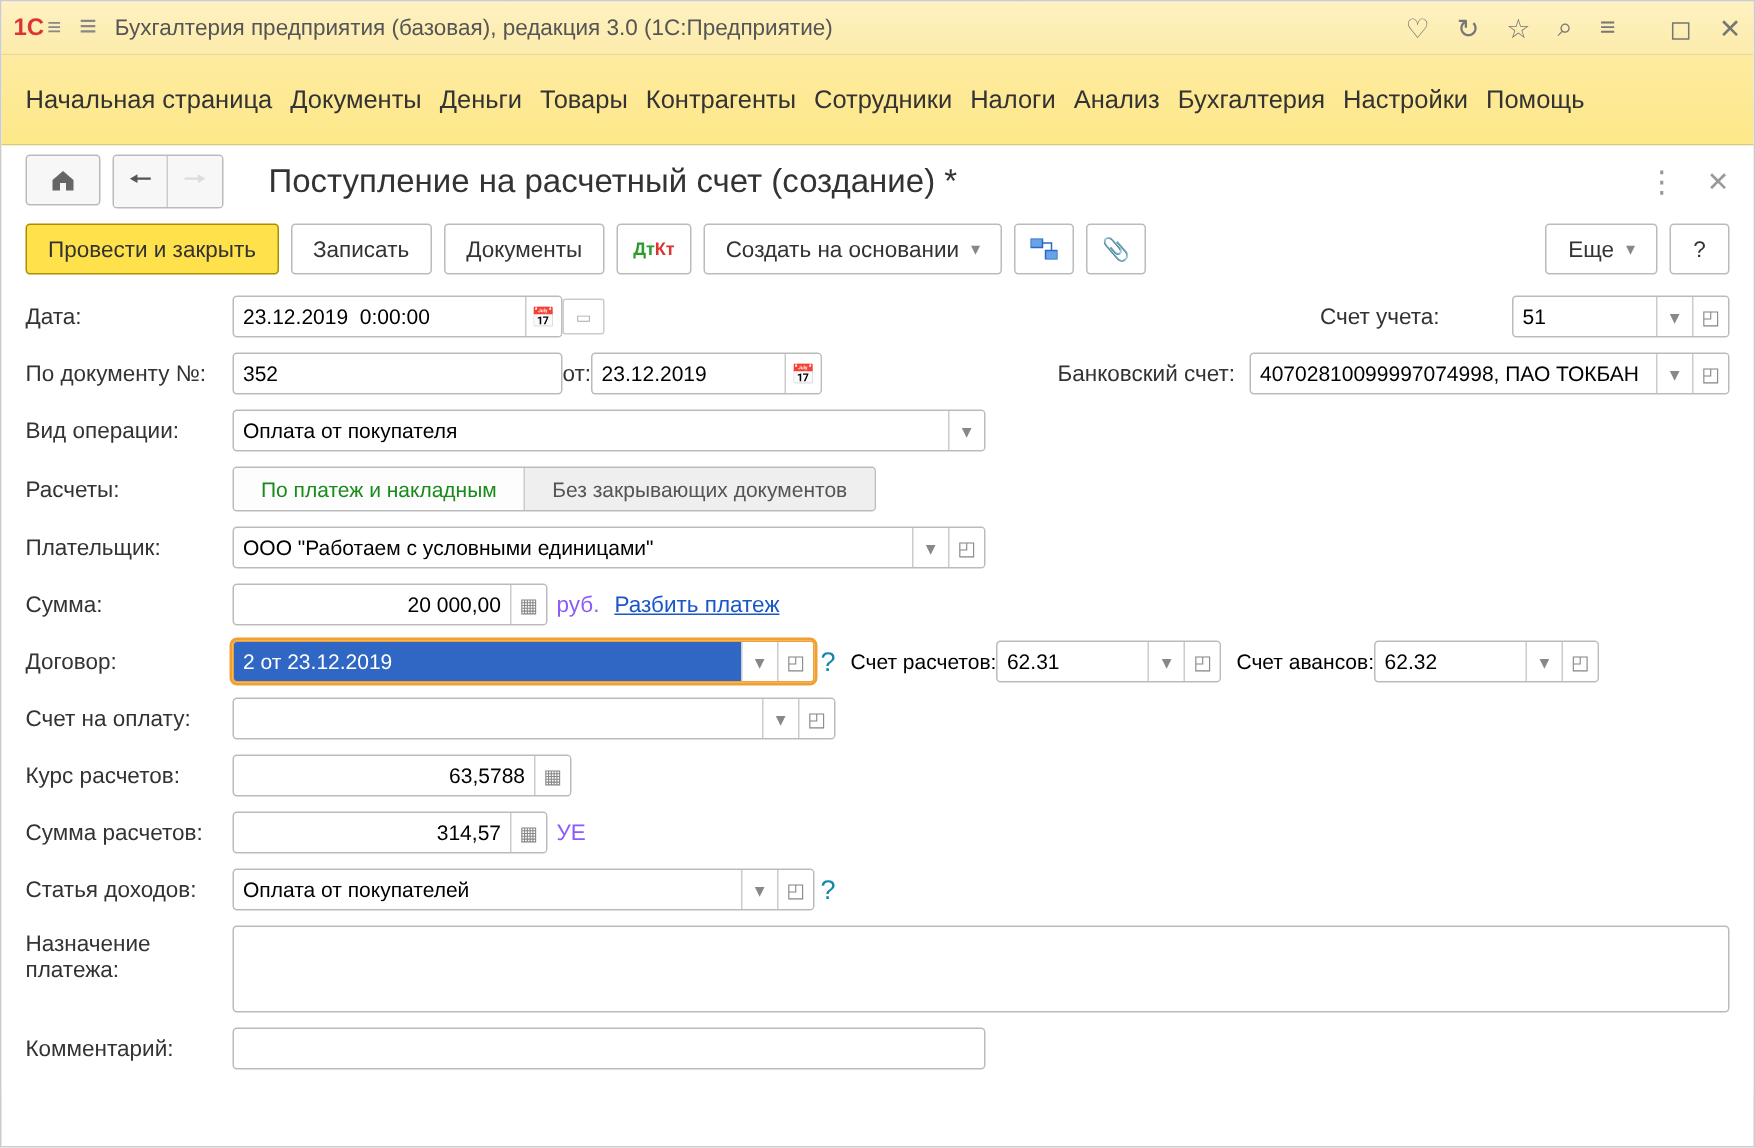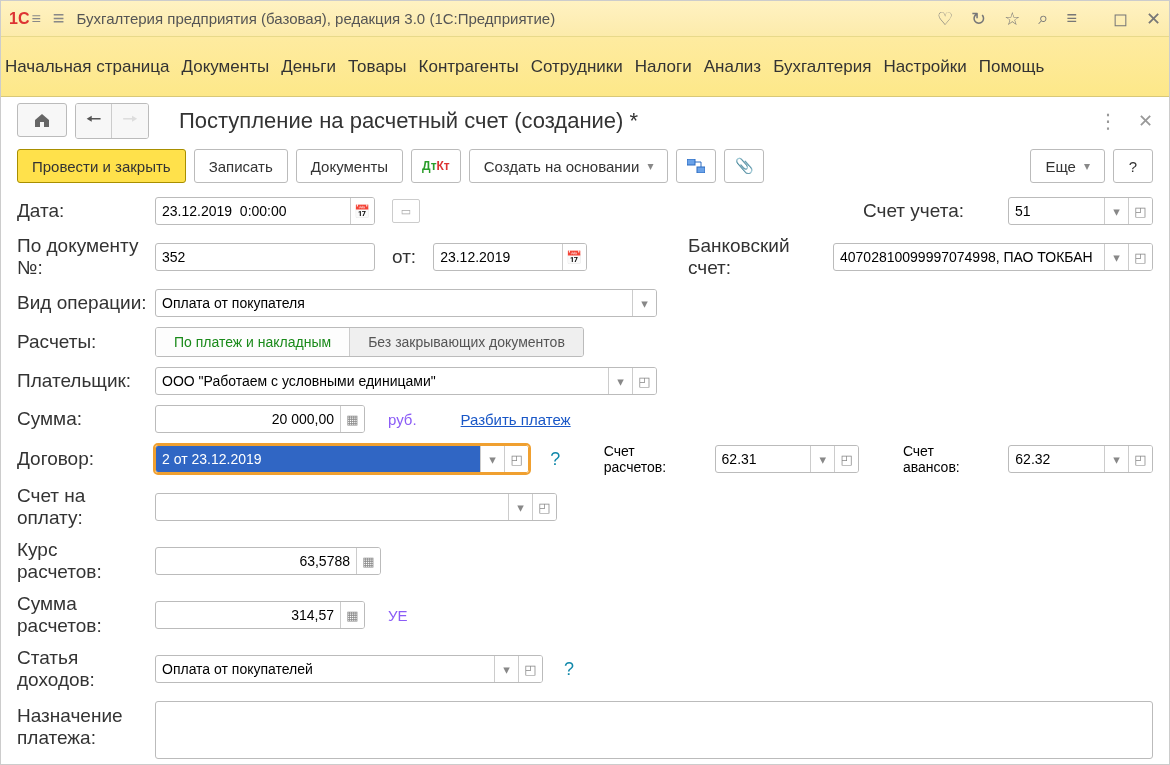--- a/index.html
+++ b/index.html
@@ -7,21 +7,21 @@
 
   
   .titlebar { height: 36px; background: linear-gradient(#fff2c2, #fcebab); display: flex; align-items: center; padding: 0 8px; border-bottom: 1px solid #e8d98a; }
   .logo { font-weight: bold; color: #d33; font-size: 16px; margin-right: 12px; display: flex; align-items: center; }
   .hamburger { color: #888; font-size: 20px; margin-right: 12px; cursor: pointer; }
   .title-text { color: #555; font-size: 15px; flex: 1; }
   .titlebar-icons { display: flex; gap: 18px; align-items: center; }
   .titlebar-icons .ti { color: #777; font-size: 18px; cursor: pointer; }
 
   
-  .mainmenu { height: 60px; background: linear-gradient(#feeba0, #fde889); display: flex; align-items: center; padding: 0 4px; gap: 12px; border-bottom: 1px solid #d8c878; }
+  .mainmenu { height: 60px; background: linear-gradient(#feeba0, #fde889); display: flex; align-items: center; padding: 0 16px; gap: 12px; border-bottom: 1px solid #d8c878; }
   .mainmenu span { font-size: 17px; color: #333; cursor: pointer; }
 
   
   .content { padding: 6px 16px 16px 16px; background: #fff; }
 
   
   .doc-header { display: flex; align-items: center; margin-bottom: 10px; }
   .nav-group { display: flex; gap: 8px; margin-right: 30px; }
   .nav-btn { width: 50px; height: 34px; border: 1px solid #bbb; border-radius: 3px; background: #f7f7f7; display: flex; align-items: center; justify-content: center; color: #555; cursor: pointer; font-size: 18px; }
   .nav-pair { display: flex; border: 1px solid #bbb; border-radius: 3px; overflow: hidden; }
@@ -38,22 +38,22 @@
   .btn.primary { background: #ffe14b; border-color: #a88f00; font-weight: 500; }
   .btn.icon { width: 40px; padding: 0; }
   .btn.tr { padding: 0 10px; }
   .btn.tr .t1 { color: #2a9d2a; font-size: 12px; font-weight: bold; }
   .btn.tr .t2 { color: #d33; font-size: 12px; font-weight: bold; }
   .btn.drop::after { content: "▾"; margin-left: 8px; color: #888; font-size: 12px; }
   .cmdbar-spacer { flex: 1; }
 
   
   .form { display: grid; grid-template-columns: 130px 1fr; row-gap: 10px; column-gap: 8px; align-items: center; }
-  .lbl { font-size: 19px; color: #333; }
-  .row-ctrl { display: flex; align-items: center; gap: 17px; }
+  .lbl { font-size: 15px; color: #333; }
+  .row-ctrl { display: flex; align-items: center; gap: 0; }
 
   
   .fld { height: 28px; border: 1px solid #bbb; border-radius: 3px; display: flex; align-items: center; background: #fff; overflow: hidden; }
   .fld input { border: none; outline: none; height: 100%; padding: 0 6px; font-size: 14px; width: 100%; background: transparent; }
   .fld .ticon { width: 24px; height: 100%; border-left: 1px solid #ccc; display: flex; align-items: center; justify-content: center; color: #888; font-size: 13px; cursor: pointer; background: #fff; flex-shrink: 0; }
   .fld.num input { text-align: right; }
   .fld.focus { outline: 2px solid #f0a030; border-color: #f0a030; }
 
   .segbtn { display: inline-flex; height: 30px; border: 1px solid #bbb; border-radius: 3px; overflow: hidden; }
   .segbtn > div { padding: 0 18px; display: flex; align-items: center; font-size: 14px; border-right: 1px solid #ccc; cursor: pointer; }

